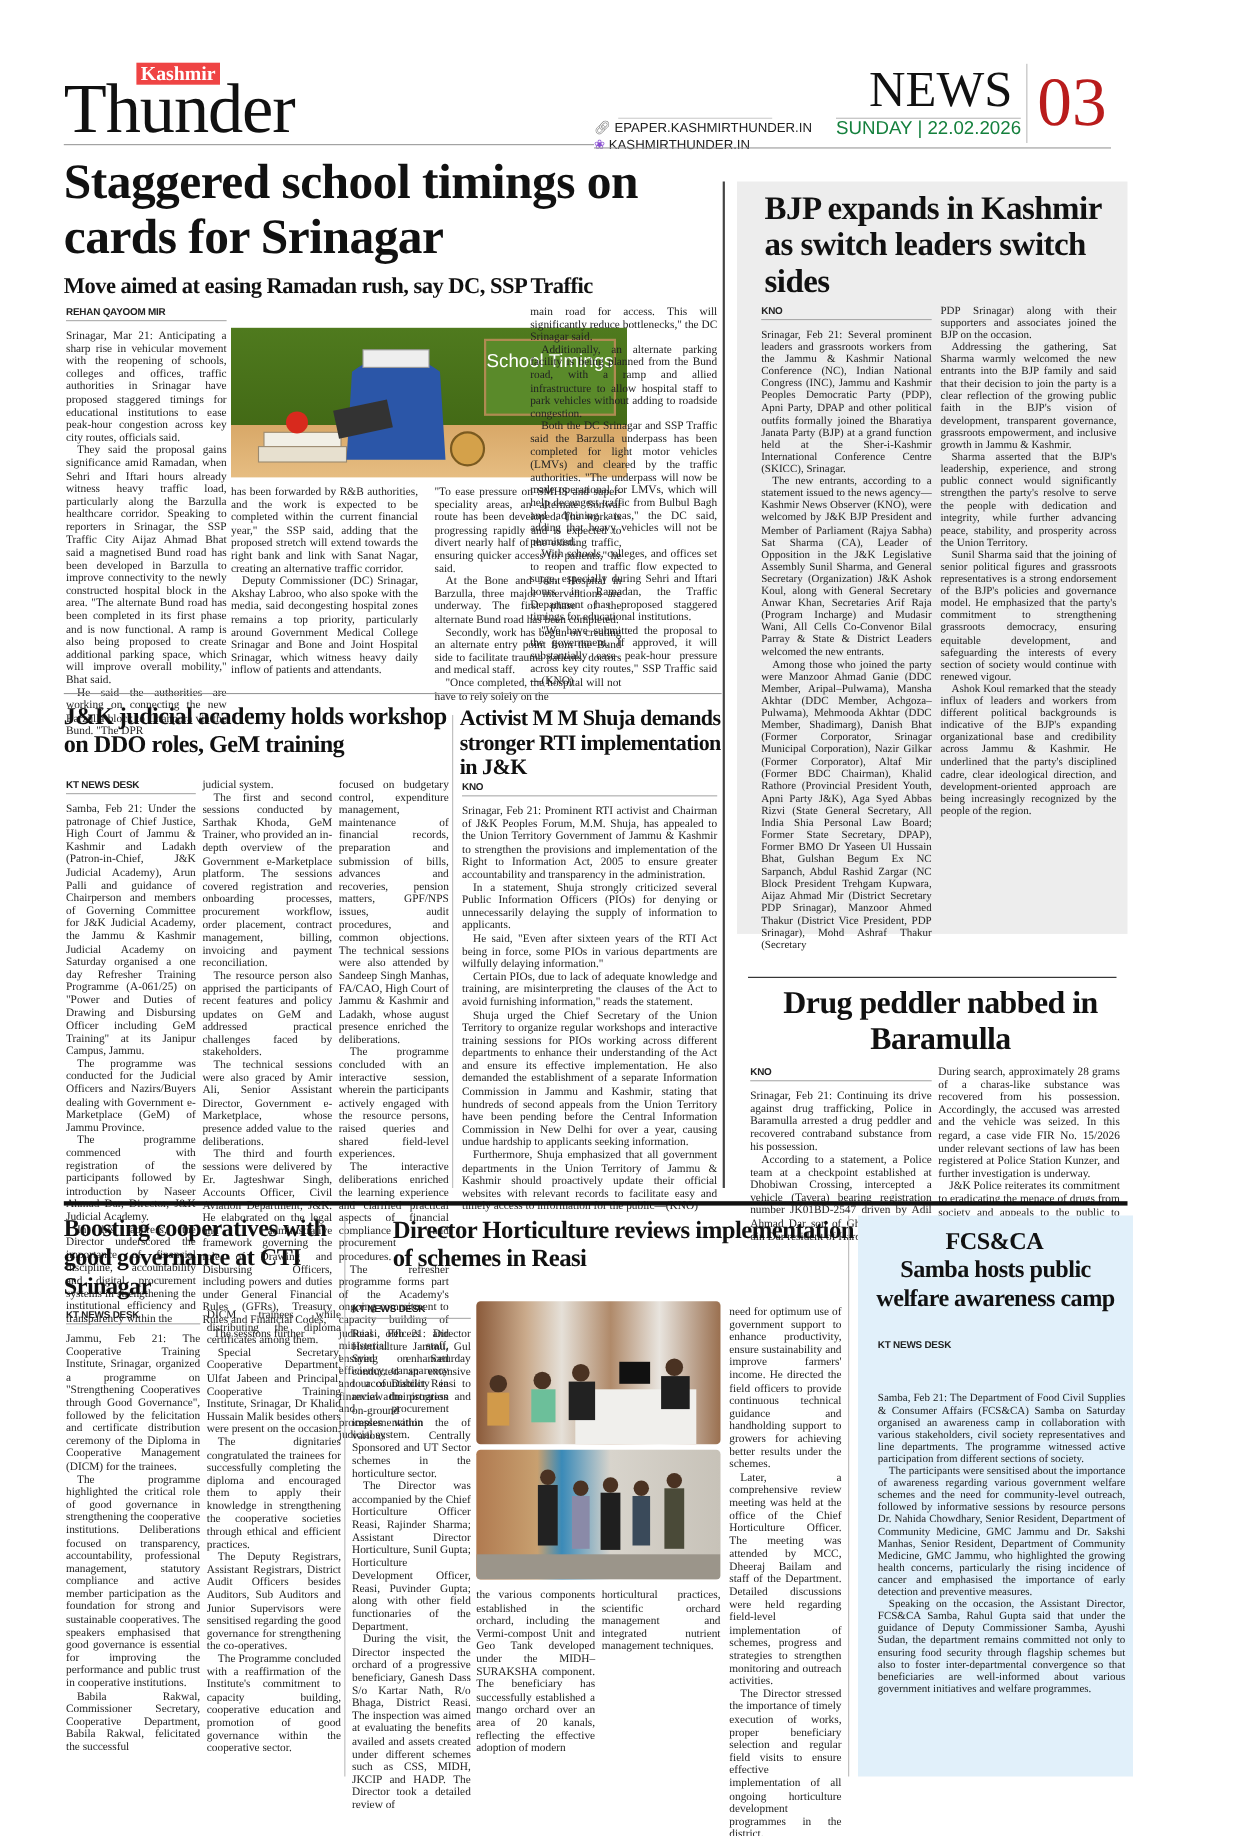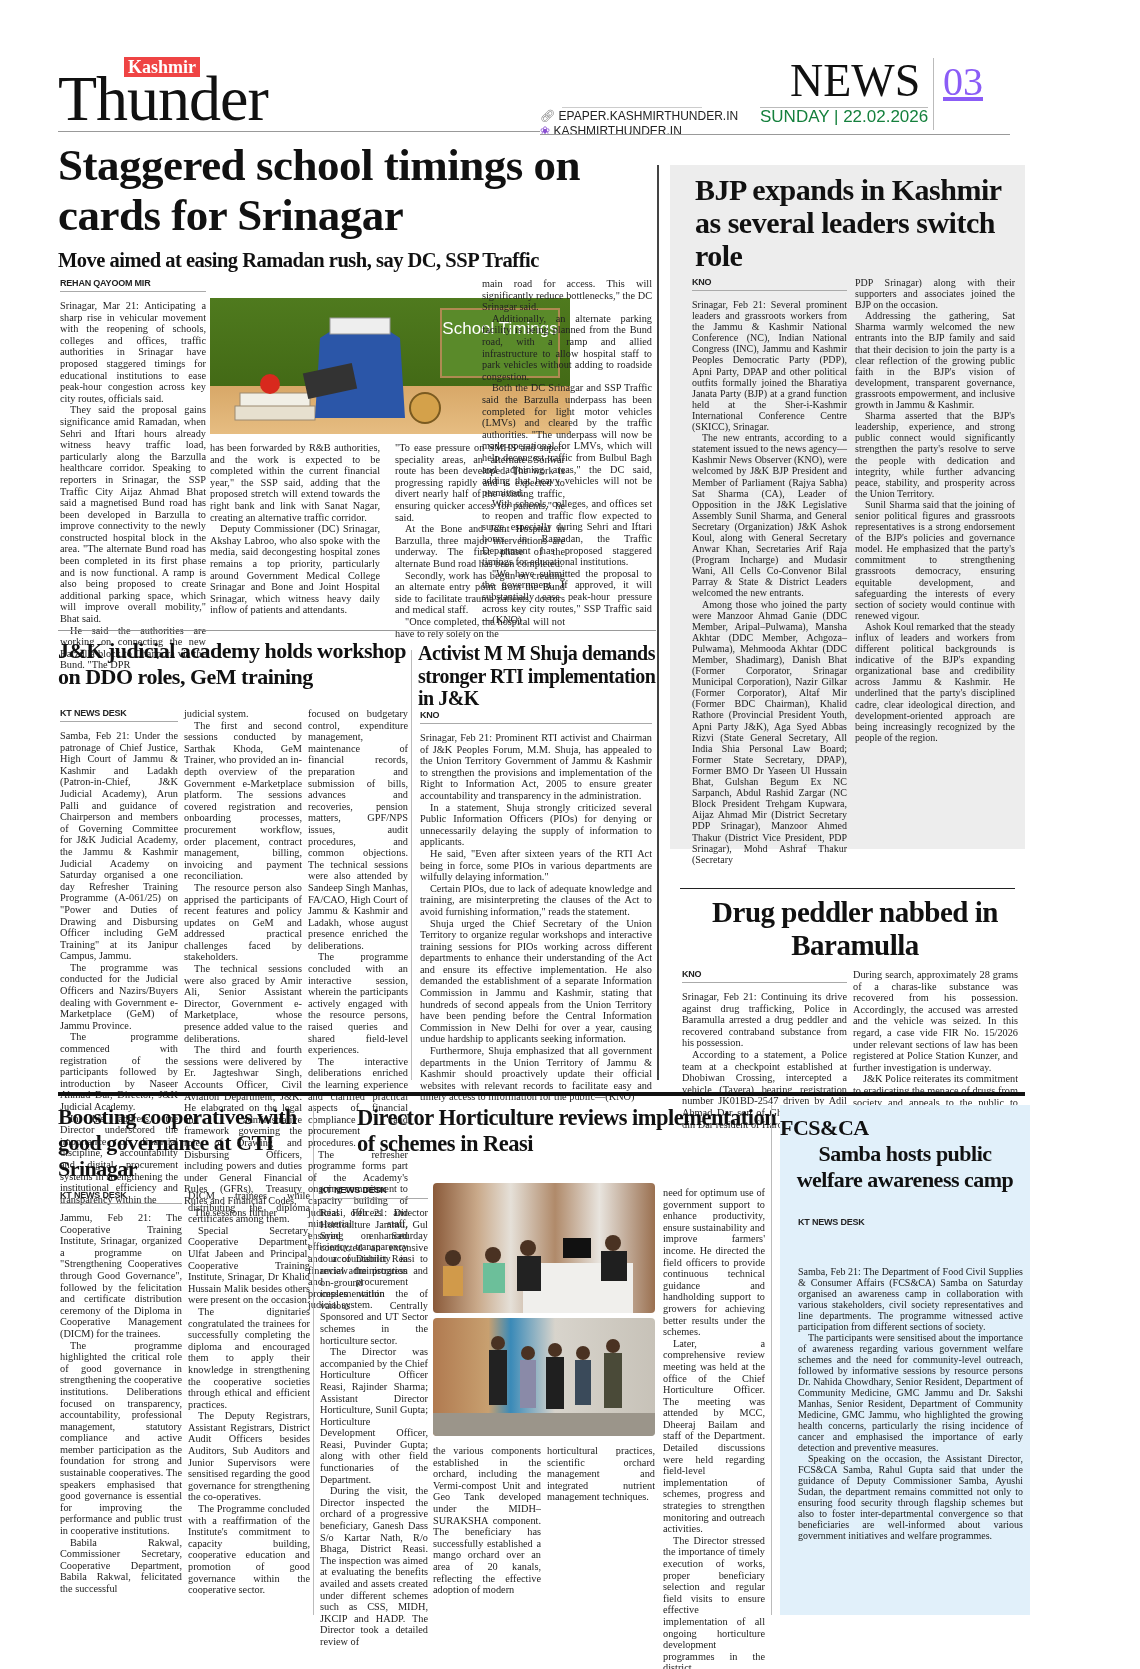--- a/index.html
+++ b/index.html
@@ -9,21 +9,21 @@
   .body-text p { text-indent: 10px; }
   .body-text p:first-child { text-indent: 0; }
   .byline { font-family: "Liberation Sans", sans-serif; font-size: 9px; font-weight: bold; color: #222; border-bottom: 1px solid #aaa; padding-bottom: 3px; margin-bottom: 8px; letter-spacing: -0.2px; }
   .headline { font-family: "Liberation Serif", serif; font-weight: bold; color: #111; letter-spacing: -0.5px; }
   .rule-v { position: absolute; width: 1px; background: #bbb; }
 
   
   .logo-thunder { font-family: "Liberation Serif", serif; font-size: 64px; color: #111; line-height: 1; letter-spacing: -1px; }
   .logo-kashmir { background: #ef4444; color: #fff; font-family: "Liberation Serif", serif; font-size: 18px; font-weight: bold; padding: 0 4px; line-height: 20px; }
   .news-word { font-family: "Liberation Serif", serif; font-size: 46px; color: #111; line-height: 1; }
-  .page-num { font-family: "Liberation Serif", serif; font-size: 40px; color: #8b5cf6; line-height: 1; text-decoration: underline; }
+  .page-num { font-family: "Liberation Serif", serif; font-size: 63px; color: #b91c1c; line-height: 1; }
   .urls { font-family: "Liberation Sans", sans-serif; font-size: 12px; color: #222; line-height: 15px; }
   .date { font-family: "Liberation Sans", sans-serif; font-size: 17px; color: #15803d; }
 
   .photo { background: #6a5a48; overflow: hidden; border-radius: 4px; }
   .box-grey { background: #ededed; }
   .box-blue { background: #e1f0fa; }
 </style>
 </head>
 <body>
 
@@ -88,21 +88,21 @@
   <p>Additionally, an alternate parking facility is being planned from the Bund road, with a ramp and allied infrastructure to allow hospital staff to park vehicles without adding to roadside congestion.</p>
   <p>Both the DC Srinagar and SSP Traffic said the Barzulla underpass has been completed for light motor vehicles (LMVs) and cleared by the traffic authorities. "The underpass will now be made operational for LMVs, which will help decongest traffic from Bulbul Bagh and adjoining areas," the DC said, adding that heavy vehicles will not be permitted.</p>
   <p>With schools, colleges, and offices set to reopen and traffic flow expected to surge, especially during Sehri and Iftari hours in Ramadan, the Traffic Department has proposed staggered timings for educational institutions.</p>
   <p>"We have submitted the proposal to the government. If approved, it will substantially ease peak-hour pressure across key city routes," SSP Traffic said—(KNO)</p>
 </div>
 
 <div class="abs" style="left:58px; top:630px; width:598px; height:1px; background:#999;"></div>
 <div class="rule-v" style="left:657px; top:165px; height:915px; width:2px; background:#444;"></div>
 
 <div class="abs box-grey" style="left:670px; top:165px; width:355px; height:684px;">
-  <h2 class="abs headline" style="left:25px; top:8px; width:320px; font-size:30px; line-height:33px;">BJP expands in Kashmir as several leaders switch role</h2>
+  <h2 class="abs headline" style="left:25px; top:8px; width:320px; font-size:30px; line-height:33px;">BJP expands in Kashmir as switch leaders switch sides</h2>
   <div class="abs" style="left:22px; top:112px; width:155px;">
     <div class="byline">KNO</div>
     <div class="body-text" style="font-size:10px; line-height:11.1px;">
       <p>Srinagar, Feb 21: Several prominent leaders and grassroots workers from the Jammu &amp; Kashmir National Conference (NC), Indian National Congress (INC), Jammu and Kashmir Peoples Democratic Party (PDP), Apni Party, DPAP and other political outfits formally joined the Bharatiya Janata Party (BJP) at a grand function held at the Sher-i-Kashmir International Conference Centre (SKICC), Srinagar.</p>
       <p>The new entrants, according to a statement issued to the news agency—Kashmir News Observer (KNO), were welcomed by J&amp;K BJP President and Member of Parliament (Rajya Sabha) Sat Sharma (CA), Leader of Opposition in the J&amp;K Legislative Assembly Sunil Sharma, and General Secretary (Organization) J&amp;K Ashok Koul, along with General Secretary Anwar Khan, Secretaries Arif Raja (Program Incharge) and Mudasir Wani, All Cells Co-Convenor Bilal Parray &amp; State &amp; District Leaders welcomed the new entrants.</p>
       <p>Among those who joined the party were Manzoor Ahmad Ganie (DDC Member, Aripal–Pulwama), Mansha Akhtar (DDC Member, Achgoza–Pulwama), Mehmooda Akhtar (DDC Member, Shadimarg), Danish Bhat (Former Corporator, Srinagar Municipal Corporation), Nazir Gilkar (Former Corporator), Altaf Mir (Former BDC Chairman), Khalid Rathore (Provincial President Youth, Apni Party J&amp;K), Aga Syed Abbas Rizvi (State General Secretary, All India Shia Personal Law Board; Former State Secretary, DPAP), Former BMO Dr Yaseen Ul Hussain Bhat, Gulshan Begum Ex NC Sarpanch, Abdul Rashid Zargar (NC Block President Trehgam Kupwara, Aijaz Ahmad Mir (District Secretary PDP Srinagar), Manzoor Ahmed Thakur (District Vice President, PDP Srinagar), Mohd Ashraf Thakur (Secretary</p>
     </div>
   </div>
   <div class="abs body-text" style="left:185px; top:112px; width:160px; font-size:10px; line-height:11.1px;">
     <p>PDP Srinagar) along with their supporters and associates joined the BJP on the occasion.</p>
@@ -236,21 +236,21 @@
 </div>
 <div class="abs body-text" style="left:663px; top:1187px; width:102px;">
   <p>need for optimum use of government support to enhance productivity, ensure sustainability and improve farmers' income. He directed the field officers to provide continuous technical guidance and handholding support to growers for achieving better results under the schemes.</p>
   <p>Later, a comprehensive review meeting was held at the office of the Chief Horticulture Officer. The meeting was attended by MCC, Dheeraj Bailam and staff of the Department. Detailed discussions were held regarding field-level implementation of schemes, progress and strategies to strengthen monitoring and outreach activities.</p>
   <p>The Director stressed the importance of timely execution of works, proper beneficiary selection and regular field visits to ensure effective implementation of all ongoing horticulture development programmes in the district.</p>
 </div>
 
 <div class="rule-v" style="left:771px; top:1105px; height:510px;"></div>
 
 <div class="abs box-blue" style="left:780px; top:1105px; width:250px; height:510px;">
-  <div class="abs headline" style="left:0; top:10px; width:248px; font-size:22px; line-height:26px; ">FCS&amp;CA</div>
+  <div class="abs headline" style="left:0; top:10px; width:248px; font-size:22px; line-height:26px; text-align:center;">FCS&amp;CA</div>
   <h2 class="abs headline" style="left:10px; top:36px; width:230px; font-size:22px; line-height:26px; text-align:center;">Samba hosts public welfare awareness camp</h2>
   <div class="abs" style="left:18px; top:112px; width:225px;">
     <div class="byline" style="border-bottom:none; margin-bottom:6px;">KT NEWS DESK</div>
     <div class="body-text" style="font-size:10px; line-height:11px;margin-top:36px;">
       <p>Samba, Feb 21: The Department of Food Civil Supplies &amp; Consumer Affairs (FCS&amp;CA) Samba on Saturday organised an awareness camp in collaboration with various stakeholders, civil society representatives and line departments. The programme witnessed active participation from different sections of society.</p>
       <p>The participants were sensitised about the importance of awareness regarding various government welfare schemes and the need for community-level outreach, followed by informative sessions by resource persons Dr. Nahida Chowdhary, Senior Resident, Department of Community Medicine, GMC Jammu and Dr. Sakshi Manhas, Senior Resident, Department of Community Medicine, GMC Jammu, who highlighted the growing health concerns, particularly the rising incidence of cancer and emphasised the importance of early detection and preventive measures.</p>
       <p>Speaking on the occasion, the Assistant Director, FCS&amp;CA Samba, Rahul Gupta said that under the guidance of Deputy Commissioner Samba, Ayushi Sudan, the department remains committed not only to ensuring food security through flagship schemes but also to foster inter-departmental convergence so that beneficiaries are well-informed about various government initiatives and welfare programmes.</p>
     </div>
   </div>
 </div>

